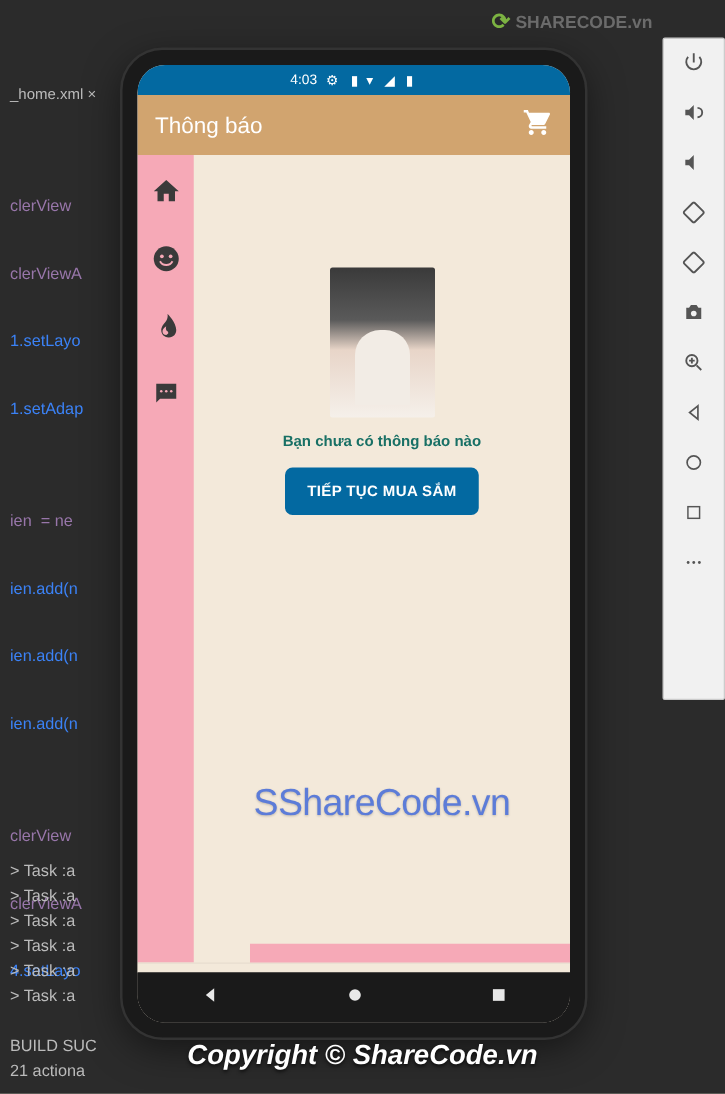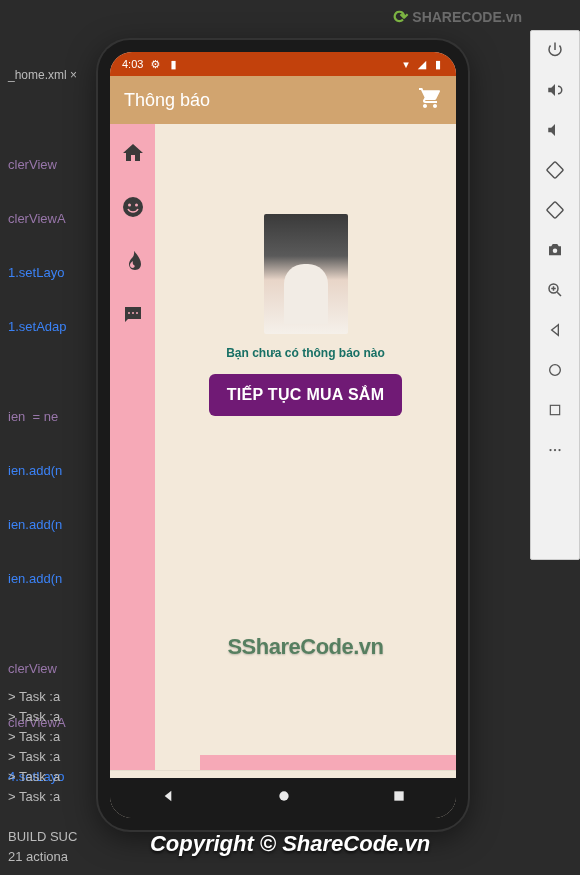--- a/index.html
+++ b/index.html
@@ -8,39 +8,39 @@
     .code-bg { position: absolute; inset: 0; padding: 30px 8px 8px 8px; font-family: 'Consolas', monospace; font-size: 13px; color: #888; line-height: 18px; white-space: pre; }
     .code-bg .tab { color: #bbb; font-size: 12px; }
     .code-bg .fn { color: #3b82f6; }
     .code-bg .var { color: #9876aa; text-align: right; }
     
     .terminal { position: absolute; left: 0; right: 0; bottom: 0; padding: 8px; font-family: 'Consolas', monospace; font-size: 13px; color: #bbb; line-height: 20px; }
     
     .phone { position: absolute; left: 98px; top: 40px; width: 370px; height: 790px; background: #1a1a1a; border-radius: 32px; box-shadow: 0 0 0 2px #333, 0 8px 30px rgba(0,0,0,0.5); overflow: hidden; }
     .phone-screen { position: absolute; left: 12px; right: 12px; top: 12px; bottom: 12px; background: #f3e9da; border-radius: 22px; overflow: hidden; display: flex; flex-direction: column; }
     
-    .status-bar { height: 24px; background: #c2410c; display: flex; align-items: center; justify-content: space-between; padding: 0 12px; color: #fff; font-size: 11px; font-weight: 500; }
+    .status-bar { height: 24px; background: #0369a1; display: flex; align-items: center; justify-content: center; padding: 0 12px; color: #fff; font-size: 11px; font-weight: 500; }
     .status-left { display: flex; align-items: center; gap: 6px; }
     .status-right { display: flex; align-items: center; gap: 4px; }
     .si { width: 12px; height: 12px; display: inline-flex; align-items: center; justify-content: center; }
     
     .app-bar { height: 48px; background: #d1a46f; display: flex; align-items: center; justify-content: space-between; padding: 0 14px; }
     .app-title { color: #fff; font-size: 18px; font-weight: 500; }
     .cart-btn { color: #fff; cursor: pointer; }
     
     .content-area { flex: 1; display: flex; min-height: 0; }
     .side-nav { width: 45px; background: #f6a9b7; display: flex; flex-direction: column; align-items: center; padding-top: 16px; gap: 28px; }
     .side-nav .side-item { width: 26px; height: 26px; color: #3a3a3a; display: flex; align-items: center; justify-content: center; cursor: pointer; }
     
     .main-pane { flex: 1; display: flex; flex-direction: column; align-items: center; padding: 20px 12px; position: relative; }
     .placeholder-img { width: 84px; height: 120px; margin-top: 70px; background: linear-gradient(180deg, #3a3a3a 0%, #5a5a5a 35%, #e8d5c8 55%, #f5f0ea 100%); border-radius: 2px; position: relative; overflow: hidden; }
     .placeholder-img::after { content:''; position:absolute; left:20px; top:50px; width:44px; height:60px; background:#f2ece5; border-radius: 20px 20px 0 0; }
     .empty-text { margin-top: 12px; color: #187065; font-size: 12px; font-weight: bold; }
-    .cta-btn { margin-top: 14px; background: #701a75; color: #fff; border: none; border-radius: 6px; padding: 12px 18px; font-size: 16px; font-weight: 600; letter-spacing: 0.3px; cursor: pointer; }
-    .watermark-inner { position: absolute; bottom: 110px; color: #14532d; font-size: 22px; font-weight: 700; text-shadow: 0 1px 2px rgba(0,0,0,0.3); opacity: 0.7; letter-spacing: -0.5px; }
+    .cta-btn { margin-top: 14px; background: #0369a1; color: #fff; border: none; border-radius: 6px; padding: 12px 18px; font-size: 12px; font-weight: 600; letter-spacing: 0.3px; cursor: pointer; }
+    .watermark-inner { position: absolute; bottom: 110px; color: #1d4ed8; font-size: 30px; font-weight: 400; text-shadow: 0 1px 2px rgba(0,0,0,0.3); opacity: 0.7; letter-spacing: -0.5px; }
     .pink-border { position: absolute; left: 45px; right: 0; bottom: 0; height: 15px; background: #f6a9b7; }
     
     .bottom-nav { height: 48px; background: #f3e9da; display: flex; align-items: center; justify-content: space-around; border-top: 1px solid rgba(0,0,0,0.05); }
     .bn-item { display: flex; flex-direction: column; align-items: center; font-size: 10px; color: #6b6b6b; cursor: pointer; gap: 2px; }
     .bn-item.active { color: #c9a25c; }
     .bn-item svg { width: 20px; height: 20px; }
     
     .android-nav { height: 40px; background: #1a1a1a; display: flex; align-items: center; justify-content: space-around; }
     .an-btn { color: #fff; opacity: 0.9; cursor: pointer; }
     .phone .android-nav-wrap { position: absolute; left: 12px; right: 12px; bottom: 12px; height: 40px; background: #1a1a1a; border-radius: 0 0 22px 22px; }

